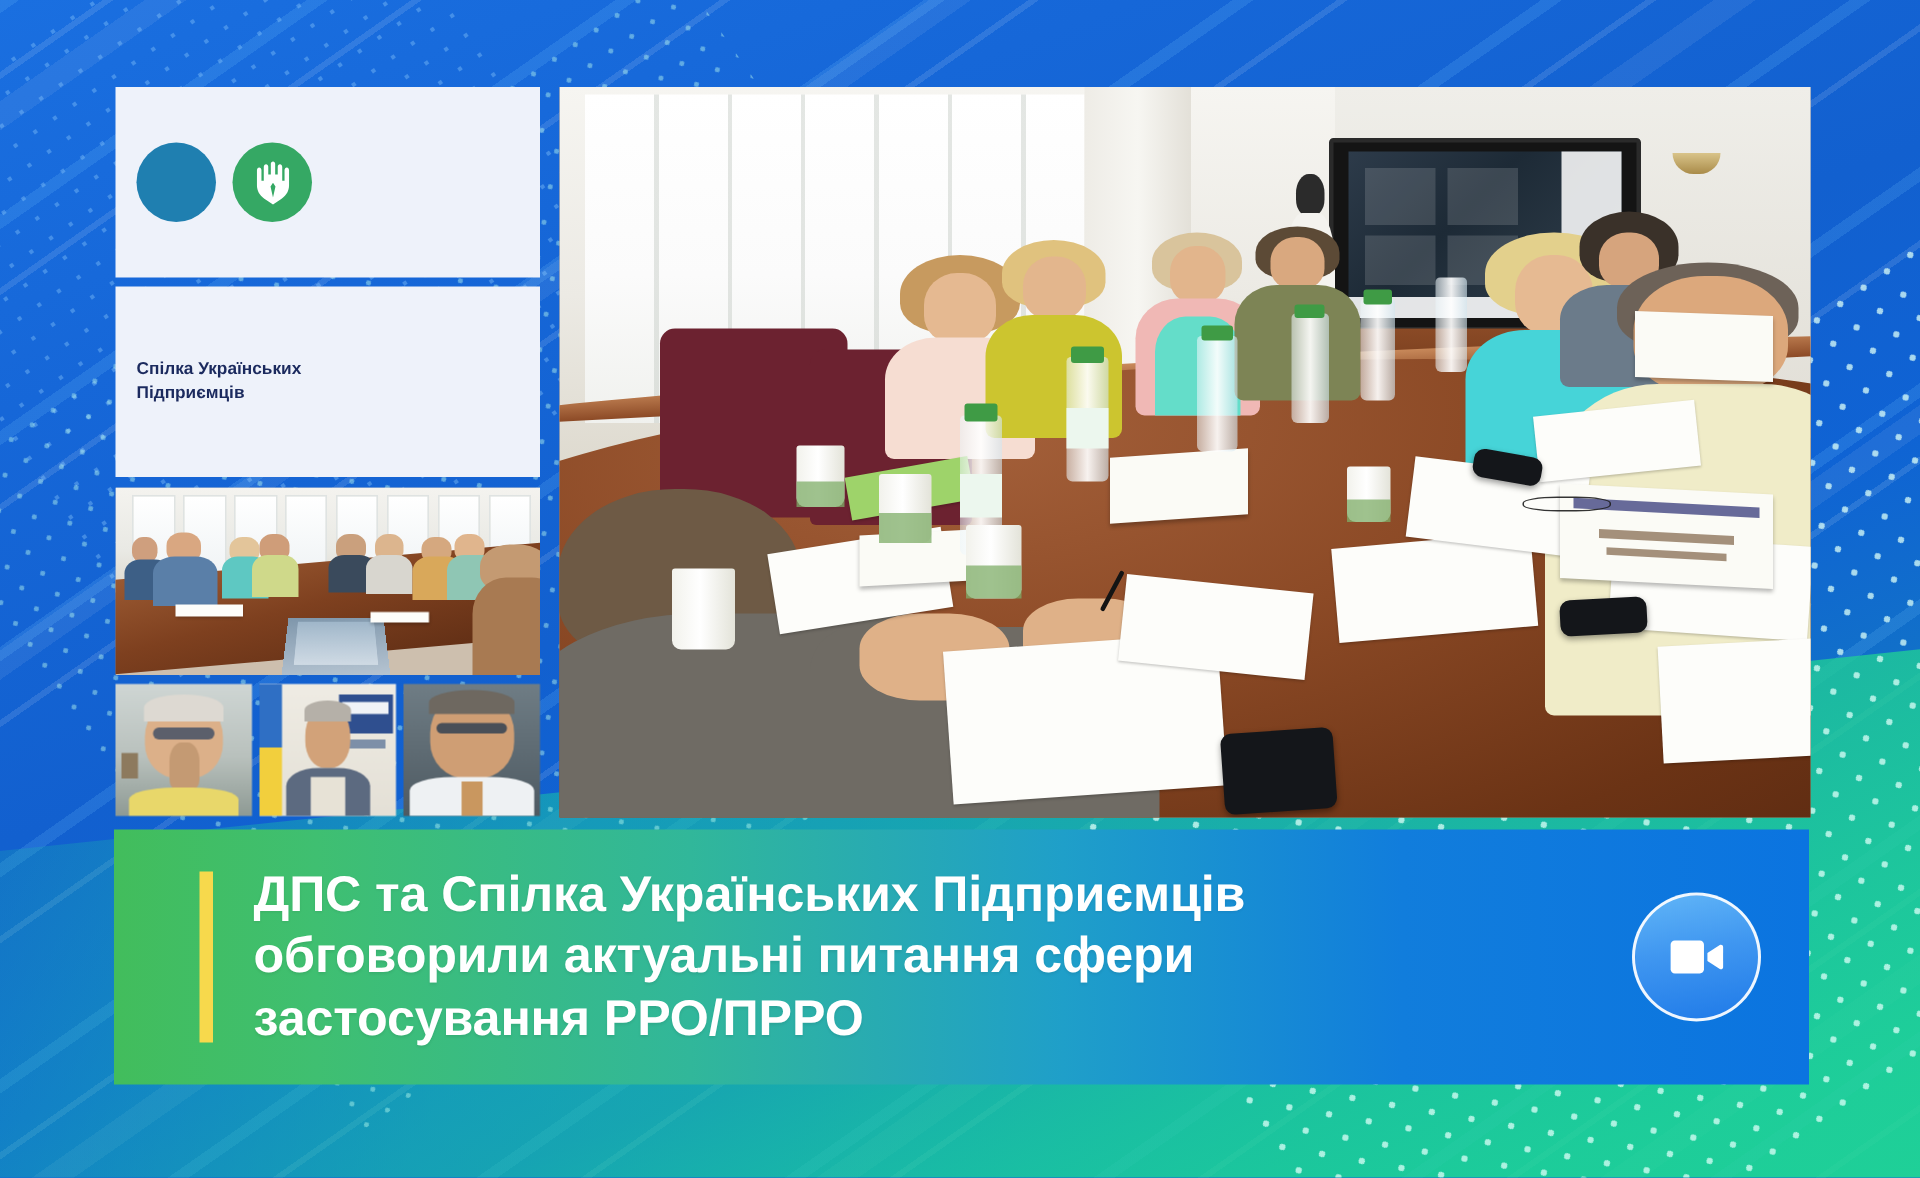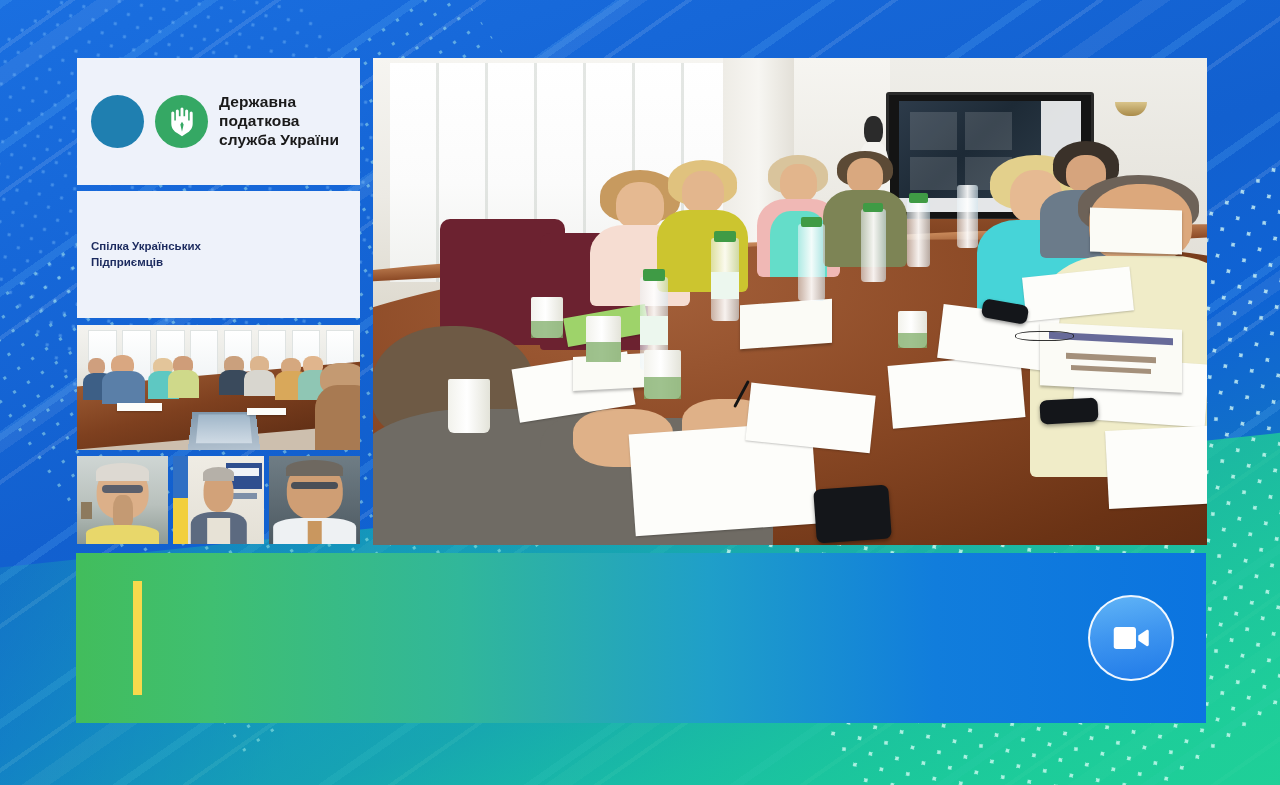--- a/index.html
+++ b/index.html
@@ -215,23 +215,20 @@
 </div>
 
 <div class="card" id="logo-card-dps">
   <div class="dps-inner">
     <div class="circ blue"></div>
     <div class="circ green">
       <svg width="26" height="32" viewBox="0 0 26 32" aria-hidden="true">
         <path fill="#ffffff" d="M13 1.6c.85 0 1.45.75 1.45 1.6v7.1h1.7V5.2c0-1 .65-1.75 1.5-1.75s1.5.8 1.5 1.8v9.3h1.55V7.4c0-1 .65-1.8 1.5-1.8s1.5.8 1.5 1.85v10.2c0 4.35-2.75 7.65-6.2 9.6L13 30.3l-4.5-3.05C5.05 25.3 2.3 22 2.3 17.65V7.45c0-1.05.65-1.85 1.5-1.85s1.5.8 1.5 1.8v7.15h1.55V5.25c0-1 .65-1.8 1.5-1.8s1.5.75 1.5 1.75v5.1h1.7V3.2c0-.85.6-1.6 1.45-1.6zm0 14.2l-1.65 2.6 1.65 7.3 1.65-7.3L13 15.8z"></path>
       </svg>
     </div>
-    <div class="dps-text">Державна
-податкова
-служба України</div>
   </div>
 </div>
 
 <div class="card" id="logo-card-sup">
   <div class="sup-inner">
     <div class="sup-text">Спілка Українських
 Підприємців</div>
   </div>
 </div>
 
@@ -439,19 +436,22 @@
 
   <div class="phone" style="left:53%;top:88%;width:9%;height:11%;transform:rotate(-4deg);"></div>
   <div class="phone" style="left:73%;top:50%;width:5.5%;height:4%;transform:rotate(10deg);"></div>
   <div class="phone" style="left:80%;top:70%;width:7%;height:5%;transform:rotate(-3deg);"></div>
 
   <div style="position:absolute;left:77%;top:56%;width:7%;height:2.2%;border:1.6px solid #1e1e1e;border-radius:40%;opacity:.9;"></div>
 </div>
 
 <div id="banner">
   <div id="accent-bar"></div>
+  <div id="headline">ДПС та Спілка Українських Підприємців
+обговорили актуальні питання сфери
+застосування РРО/ПРРО</div>
   <div id="zoom-badge">
     <svg viewBox="0 0 48 48" aria-hidden="true">
       <path fill="#ffffff" d="M6 15.5c0-1.6 1.3-2.9 2.9-2.9h17.4c1.6 0 2.9 1.3 2.9 2.9v17c0 1.6-1.3 2.9-2.9 2.9H8.9A2.9 2.9 0 0 1 6 32.5v-17z"></path>
       <path fill="#ffffff" d="M31.6 21.3l8.6-5.6c1-.65 2.3.07 2.3 1.25v14.1c0 1.18-1.3 1.9-2.3 1.25l-8.6-5.6v-5.4z"></path>
     </svg>
   </div>
 </div>
 
 </body></html>

